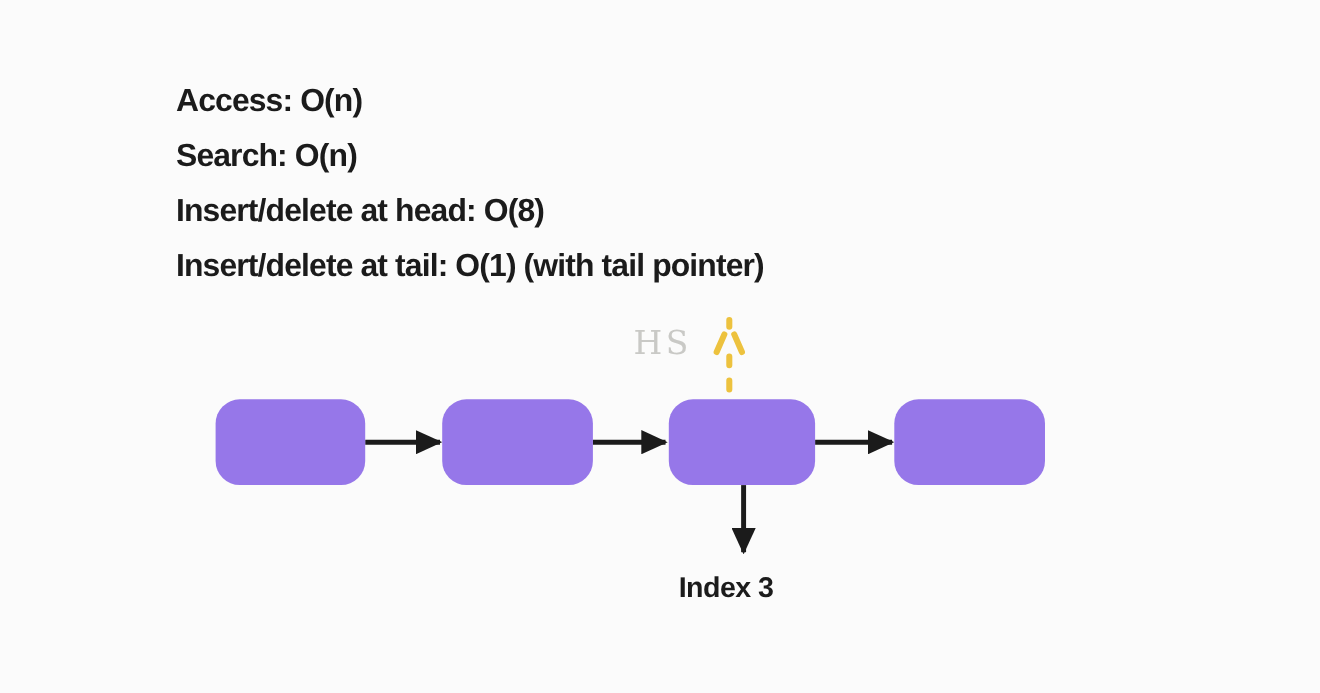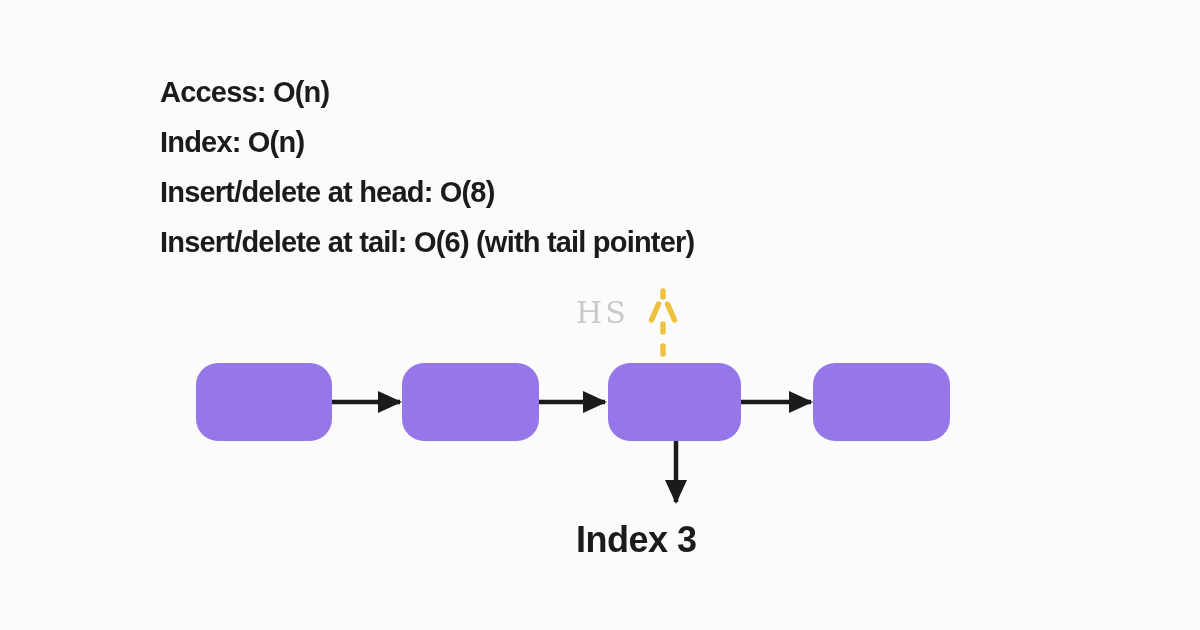--- a/index.html
+++ b/index.html
@@ -58,40 +58,40 @@
     font-family: "DejaVu Serif", serif;
     font-size: 30px;
     font-weight: 400;
     letter-spacing: 3px;
     color: var(--watermark, #c1c1bd);
     opacity: 0.85;
   }
 
   .index-label {
     position: absolute;
-    left: 576px;
+    left: 560px;
     top: 519px;
     width: 200px;
-    text-align: left;
-    font-size: 36px;
+    text-align: center;
+    font-size: 26px;
     font-weight: 700;
     letter-spacing: -0.5px;
     color: var(--text, #1b1b1b);
   }
 </style>
 </head>
 <body>
 
 <div class="canvas">
 
   <div class="notes">
     <div class="note-line">Access: O(n)</div>
-    <div class="note-line">Index: O(n)</div>
+    <div class="note-line">Search: O(n)</div>
     <div class="note-line">Insert/delete at head: O(8)</div>
-    <div class="note-line">Insert/delete at tail: O(6) (with tail pointer)</div>
+    <div class="note-line">Insert/delete at tail: O(1) (with tail pointer)</div>
   </div>
 
   <svg class="arrows-layer" width="1200" height="630" viewBox="0 0 1200 630" aria-hidden="true">
     <defs>
       <marker id="arrowhead" markerUnits="userSpaceOnUse" markerWidth="24" markerHeight="22" refX="22" refY="11" orient="auto">
         <path d="M0,0 L24,11 L0,22 Z" fill="var(--arrow, #1b1b1b)"></path>
       </marker>
     </defs>
 
     <line x1="332" y1="402" x2="400" y2="402" stroke="var(--arrow, #1b1b1b)" stroke-width="4.5" marker-end="url(#arrowhead)"></line>

